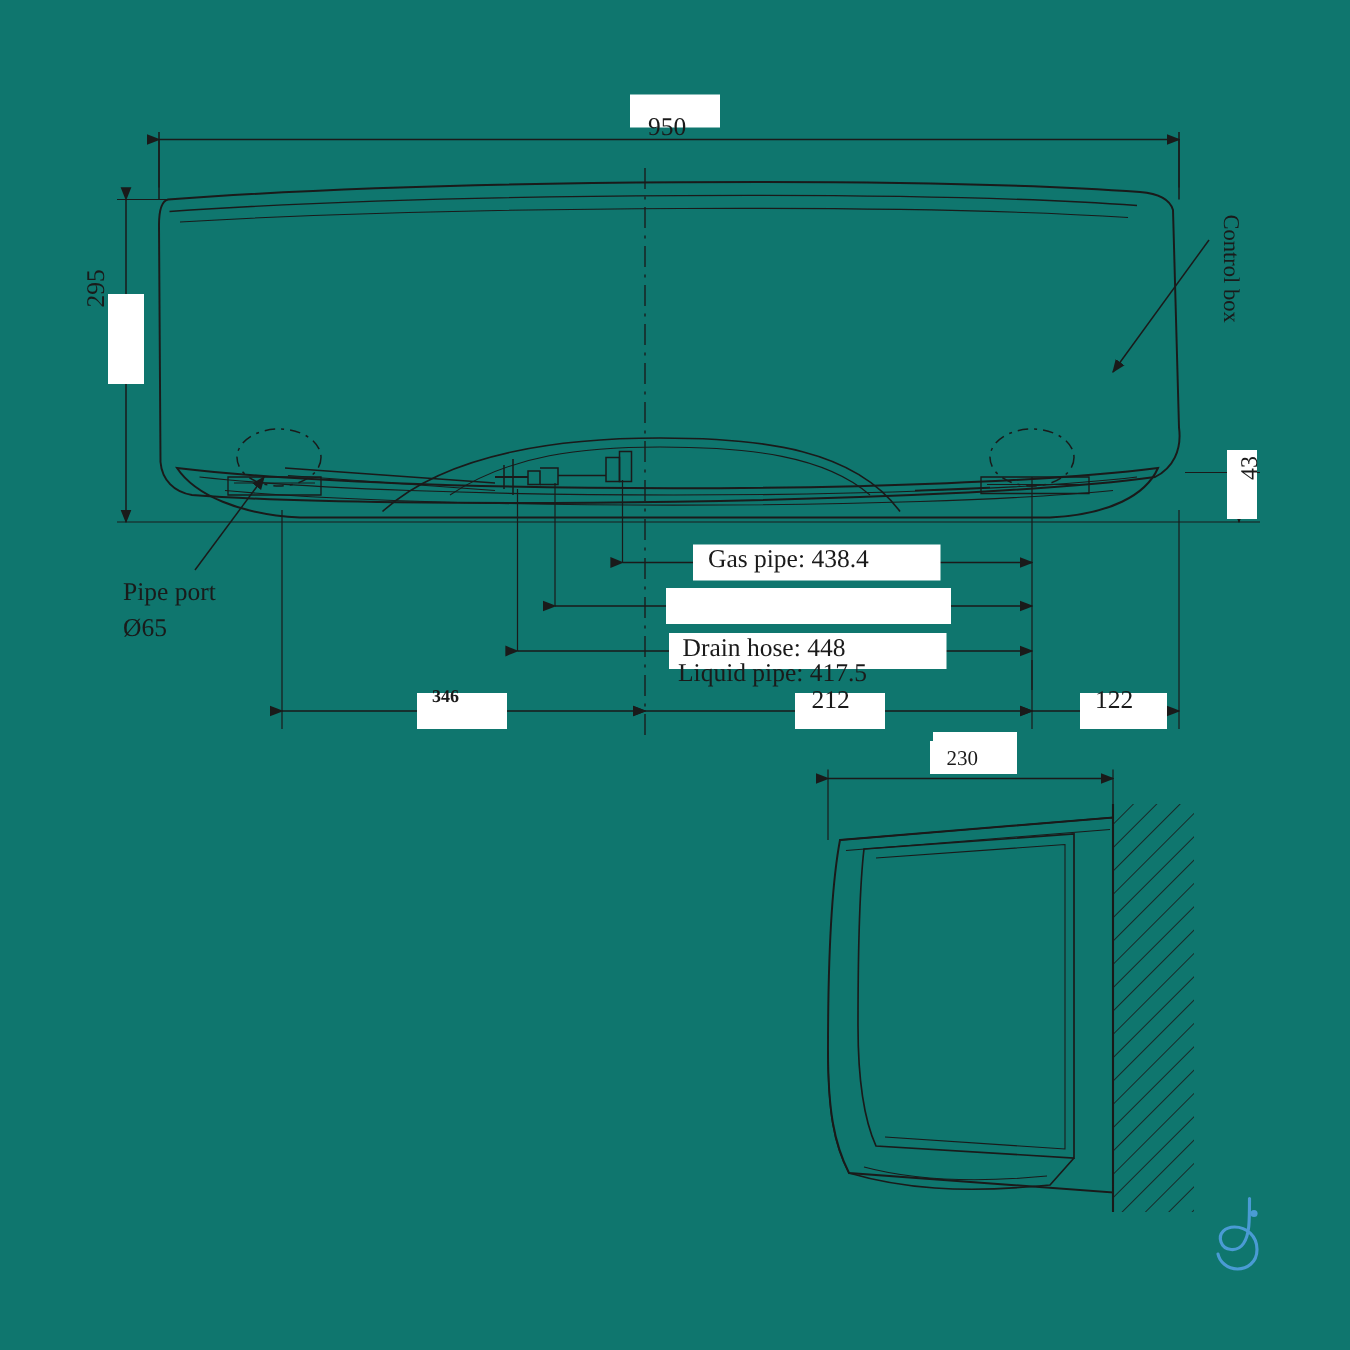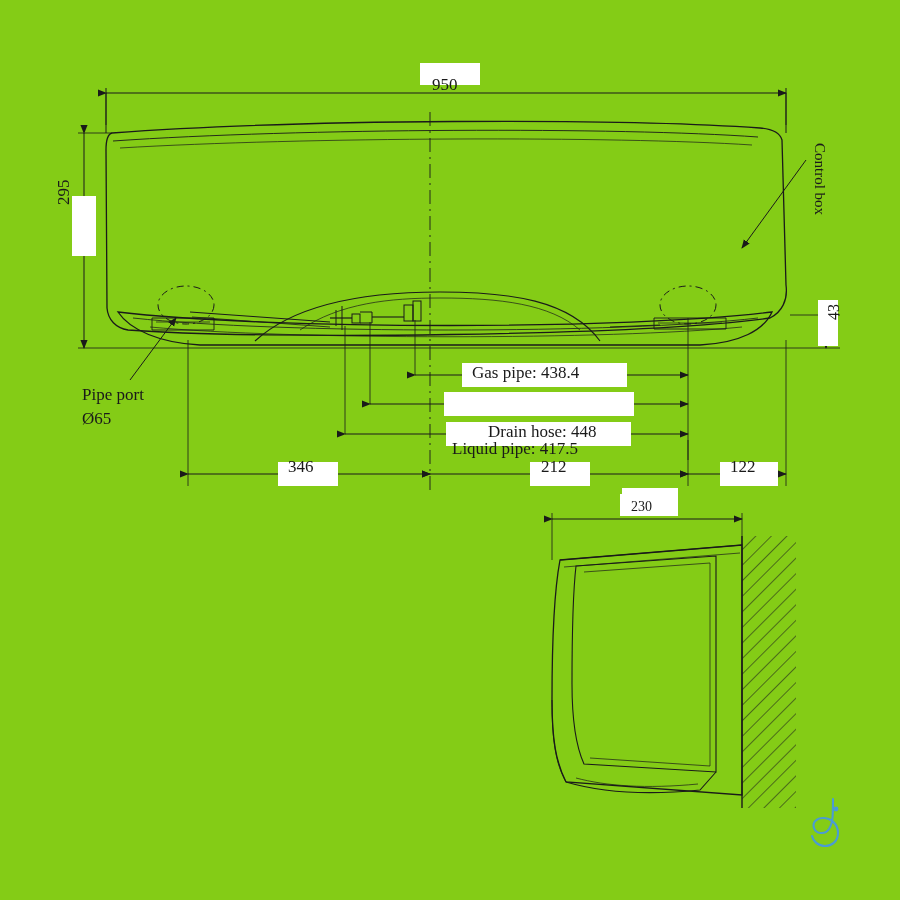--- a/index.html
+++ b/index.html
@@ -7,21 +7,21 @@
     padding: 0;
     background: #ffffff;
   }
   body {
     font-family: "Liberation Serif", serif;
   }
   #sheet {
     position: relative;
     width: 900px;
     height: 900px;
-    background: #84cc16;
+    background: #0f766e;
     overflow: hidden;
   }
   svg.draw {
     position: absolute;
     left: 0;
     top: 0;
     width: 900px;
     height: 900px;
   }
   .lbl {
@@ -32,22 +32,22 @@
     line-height: 1;
   }
   .lbl-950   { left: 432px; top: 76px;  font-size: 17px; }
   .lbl-295   { left: 55px;  top: 205px; font-size: 17px; transform: rotate(-90deg); transform-origin: left top; }
   .lbl-43    { left: 826px; top: 320px; font-size: 16px; transform: rotate(-90deg); transform-origin: left top; }
   .lbl-ctrl  { left: 812px; top: 143px; font-size: 15px; writing-mode: vertical-rl; text-orientation: mixed; }
   .lbl-pipe1 { left: 82px;  top: 386px; font-size: 17px; }
   .lbl-pipe2 { left: 82px;  top: 410px; font-size: 17px; }
   .lbl-gas   { left: 472px; top: 364px; font-size: 17px; }
   .lbl-liq   { left: 452px; top: 393px; font-size: 17px; margin-top: 47px; }
-  .lbl-drain { left: 455px; top: 423px; font-size: 17px; margin-left: 33px; }
-  .lbl-346   { left: 288px; top: 458px; font-size: 17px; }
+  .lbl-drain { left: 455px; top: 423px; font-size: 17px; }
+  .lbl-346   { left: 288px; top: 458px; font-size: 12px; font-weight: bold; }
   .lbl-356   { left: 541px; top: 458px; font-size: 17px; }
   .lbl-142   { left: 730px; top: 458px; font-size: 17px; }
   .lbl-230   { left: 631px; top: 500px; font-size: 14px; }
   .wm {
     position: absolute;
     left: 800px;
     top: 793px;
     width: 58px;
     height: 58px;
   }

